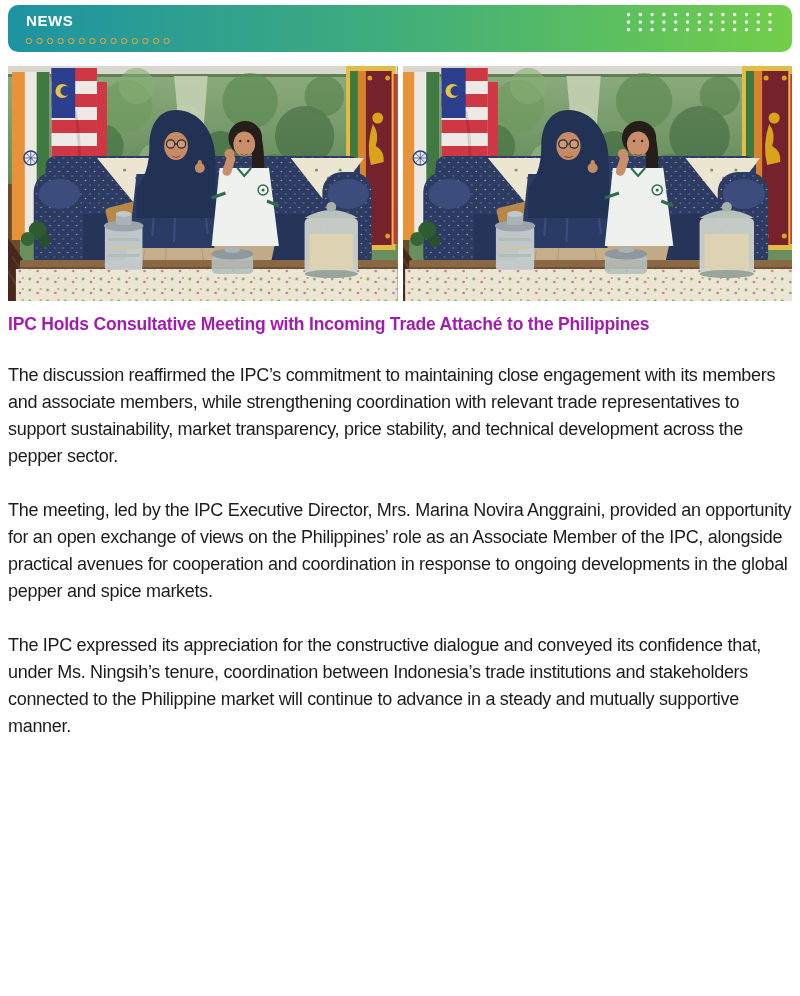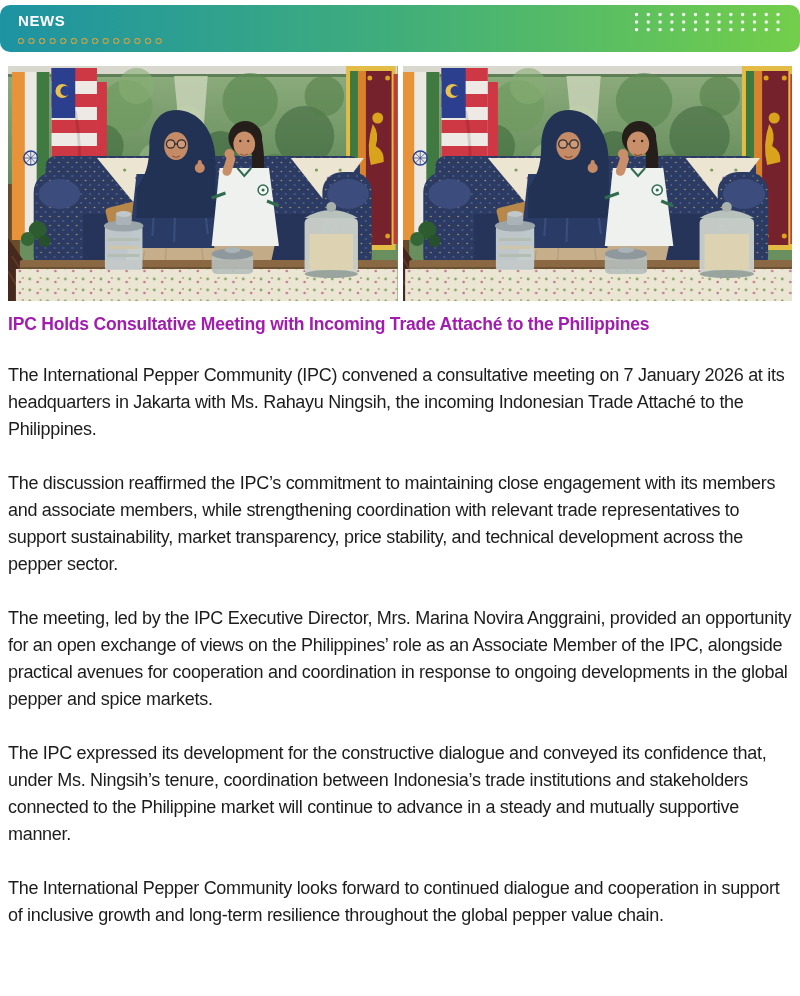--- a/index.html
+++ b/index.html
@@ -4,21 +4,21 @@
 <style>
   html,body { margin:0; padding:0; background:#ffffff; }
   body {
     width:800px; height:996px; overflow:hidden;
     font-family:"Liberation Sans", sans-serif;
     color:#1c1c1c;
   }
   
   .banner {
     position:relative;
-    margin:5px 0 0;
+    margin:5px 8px 0;
     height:47px;
     border-radius:10px;
     background:linear-gradient(90deg,#1d93a3 0%, #3fad7c 48%, #73ce4a 100%);
   }
   .banner-label {
     position:absolute; top:7px; left:18px;
     color:#ffffff; font-weight:bold; font-size:15px; letter-spacing:.6px;
   }
   .banner-rings {
     position:absolute; left:16px; bottom:6px; width:150px; height:10px;
@@ -261,18 +261,16 @@
   </figure>
   <figure class="photo" role="img" aria-label="The same two women seated closer together on the navy sofa, one with an arm around the other, flags and garden mural behind, glass jars on the table">
     <svg viewBox="0 0 394 235" preserveAspectRatio="none">
         <use href="#scene" transform="translate(-6 0) scale(1.02 1)"></use>
       </svg>
   </figure>
 </section>
 
 <article class="article">
   <h1 class="headline">IPC Holds Consultative Meeting with Incoming Trade Attaché to the Philippines</h1>
-  <p>The International Pepper Community (IPC) convened a consultative meeting on 7 January 2026 at its headquarters in Jakarta with Ms. Rahayu Ningsih, the incoming Indonesian Trade Attaché to the Philippines.</p>
   <p>The discussion reaffirmed the IPC’s commitment to maintaining close engagement with its members and associate members, while strengthening coordination with relevant trade representatives to support sustainability, market transparency, price stability, and technical development across the pepper sector.</p>
   <p>The meeting, led by the IPC Executive Director, Mrs. Marina Novira Anggraini, provided an opportunity for an open exchange of views on the Philippines’ role as an Associate Member of the IPC, alongside practical avenues for cooperation and coordination in response to ongoing developments in the global pepper and spice markets.</p>
-  <p>The IPC expressed its development for the constructive dialogue and conveyed its confidence that, under Ms. Ningsih’s tenure, coordination between Indonesia’s trade institutions and stakeholders connected to the Philippine market will continue to advance in a steady and mutually supportive manner.</p>
-  <p>The International Pepper Community looks forward to continued dialogue and cooperation in support of inclusive growth and long-term resilience throughout the global pepper value chain.</p>
+  <p>The IPC expressed its appreciation for the constructive dialogue and conveyed its confidence that, under Ms. Ningsih’s tenure, coordination between Indonesia’s trade institutions and stakeholders connected to the Philippine market will continue to advance in a steady and mutually supportive manner.</p>
 </article>
 
 </body></html>

